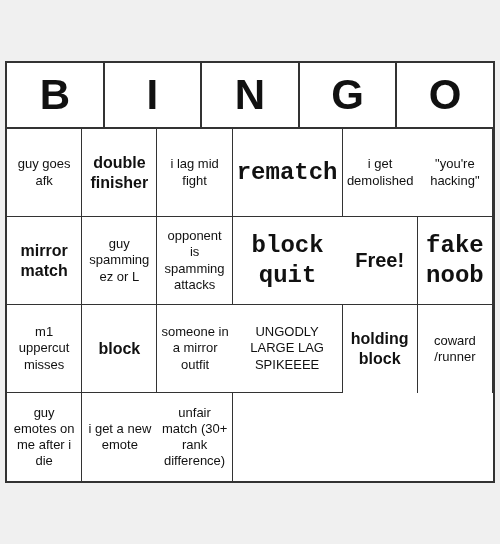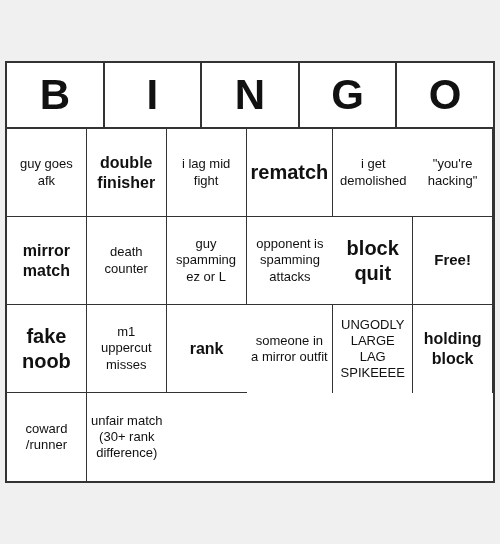--- a/index.html
+++ b/index.html
@@ -53,29 +53,30 @@
       border-right: none;
     }
     .bingo-cell:nth-last-child(-n+5) {
       border-bottom: none;
     }
     .cell-large {
       font-size: 16px;
       font-weight: bold;
     }
     .cell-xlarge {
-      font-size: 20px;
+      font-size: 24px;
       font-weight: bold;
+      font-family: Liberation Mono, monospace;
     }
     .cell-medium {
       font-size: 16px;
       font-weight: bold;
     }
     .free-cell {
-      font-size: 15px;
+      font-size: 20px;
       font-weight: bold;
     }
   </style>
 </head>
 <body>
 
 <div class="bingo-card">
   <div class="bingo-header">
   <div class="bingo-header-cell">B</div>
       <div class="bingo-header-cell">I</div>
@@ -84,27 +85,28 @@
       <div class="bingo-header-cell">O</div>
     </div>
   <div class="bingo-grid">
   <div class="bingo-cell">guy goes afk</div>
       <div class="bingo-cell cell-large">double finisher</div>
       <div class="bingo-cell">i lag mid fight</div>
       <div class="bingo-cell cell-xlarge">rematch</div>
       <div class="bingo-cell">i get demolished</div>
       <div class="bingo-cell">"you're hacking"</div>
       <div class="bingo-cell cell-medium">mirror match</div>
-      <div class="bingo-cell">death counter</div>
       <div class="bingo-cell">guy spamming ez or L</div>
       <div class="bingo-cell">opponent is spamming attacks</div>
       <div class="bingo-cell cell-xlarge">block quit</div>
       <div class="bingo-cell free-cell">Free!</div>
       <div class="bingo-cell cell-xlarge">fake noob</div>
       <div class="bingo-cell">m1 uppercut misses</div>
-      <div class="bingo-cell cell-large">rank</div>
+      <div class="bingo-cell cell-large">block</div>
       <div class="bingo-cell">someone in a mirror outfit</div>
       <div class="bingo-cell">UNGODLY LARGE LAG SPIKEEEE</div>
       <div class="bingo-cell cell-large">holding block</div>
       <div class="bingo-cell">coward /runner</div>
+      <div class="bingo-cell">guy emotes on me after i die</div>
+      <div class="bingo-cell">i get a new emote</div>
       <div class="bingo-cell">unfair match (30+ rank difference)</div>
     </div>
 </div>
 
 </body></html>

